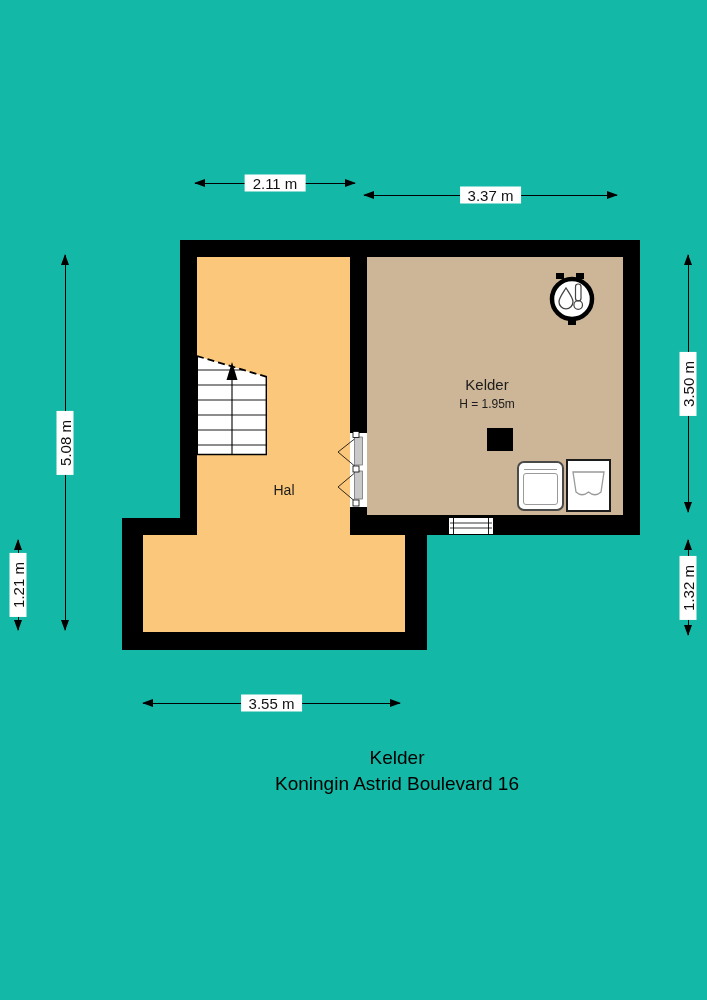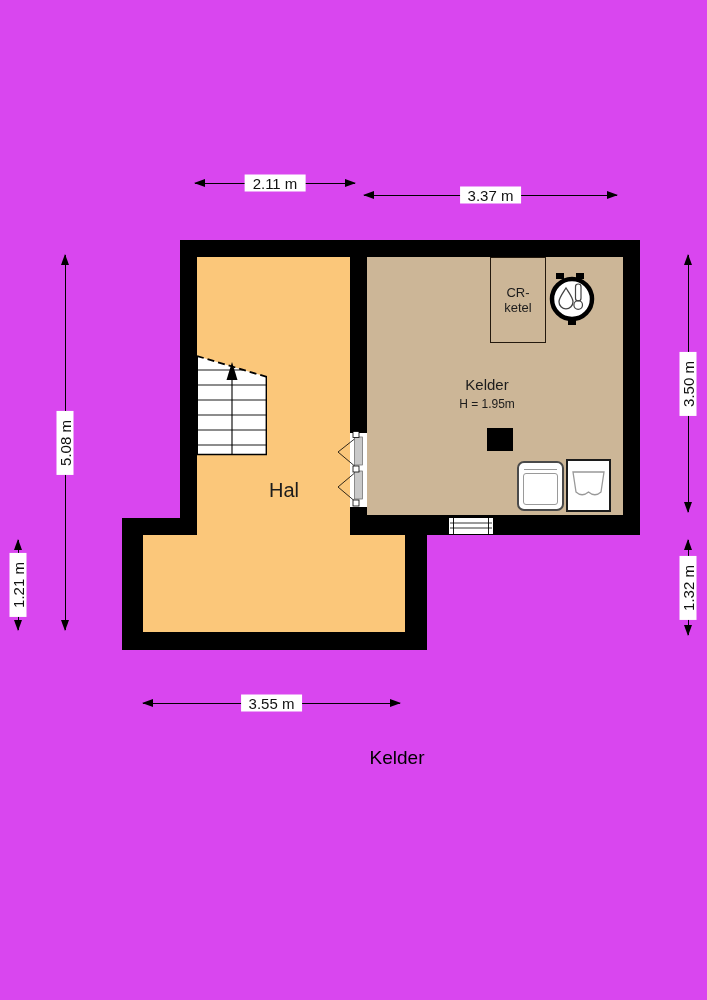--- a/index.html
+++ b/index.html
@@ -1,16 +1,16 @@
 <!DOCTYPE html>
 <html><head>
 <meta charset="utf-8">
 <style>
   html,body{margin:0;padding:0;background:#fff;}
-  .canvas{position:relative;width:707px;height:1000px;background:#d946ef;overflow:hidden;
+  .canvas{position:relative;width:707px;height:1000px;background:#14b8a6;overflow:hidden;
           font-family:"Liberation Sans",sans-serif;color:#111;}
   .abs{position:absolute;}
 
   
   .dh{position:absolute;height:1px;background:#000;}
   .dv{position:absolute;width:1px;background:#000;}
   .ah{position:absolute;width:0;height:0;}
   .dh .ah-l{left:-1px;top:-4px;border-top:4px solid transparent;border-bottom:4px solid transparent;border-right:11px solid #000;}
   .dh .ah-r{right:-1px;top:-4px;border-top:4px solid transparent;border-bottom:4px solid transparent;border-left:11px solid #000;}
   .dv .ah-u{top:-1px;left:-4px;border-left:4px solid transparent;border-right:4px solid transparent;border-bottom:11px solid #000;}
@@ -125,24 +125,20 @@
 
   <div class="window" style="left:448px;top:517px;width:46px;height:18px;">
     <svg width="44" height="16" viewBox="0 0 44 16">
       <line x1="1" y1="5" x2="43" y2="5" stroke="#000" stroke-width="0.8"></line>
       <line x1="1" y1="10" x2="43" y2="10" stroke="#000" stroke-width="0.8"></line>
       <line x1="4.5" y1="0" x2="4.5" y2="16" stroke="#000" stroke-width="0.9"></line>
       <line x1="39.5" y1="0" x2="39.5" y2="16" stroke="#000" stroke-width="0.9"></line>
     </svg>
   </div>
 
-  <div class="crketel" style="left:490px;top:257px;width:54px;height:84px;">
-    <span>CR-</span>
-    <span>ketel</span>
-  </div>
 
   <svg class="abs" style="left:546px;top:271px;" width="52" height="56" viewBox="0 0 52 56">
     <g fill="#000">
       <rect x="10" y="2" width="8" height="6"></rect>
       <rect x="30" y="2" width="8" height="6"></rect>
       <rect x="22" y="48" width="8" height="6"></rect>
     </g>
     <circle cx="26" cy="28" r="20" fill="#ffffff" stroke="#000" stroke-width="4.5"></circle>
     <path d="M20,17 C16.5,22.5 13,26.8 13,30.8 A7,7 0 0 0 27,30.8 C27,26.8 23.5,22.5 20,17 Z" fill="none" stroke="#444" stroke-width="1.3"></path>
     <g fill="none" stroke="#444" stroke-width="1.2">
@@ -157,21 +153,22 @@
     <div class="seam"></div>
     <div class="drum"></div>
   </div>
 
   <div class="sink" style="left:566px;top:459px;width:45px;height:53px;">
     <svg width="41" height="49" viewBox="0 0 41 49">
       <path d="M8,31 L5,11 H36 L33,31 Q27,36.5 20.5,31 Q14,36.5 8,31 Z" fill="none" stroke="#999" stroke-width="1.3"></path>
     </svg>
   </div>
 
-  <span class="room-label" style="left:284px;top:490px;font-size:20px;font-weight:500;">Hal</span>
+  <span class="room-label" style="left:284px;top:490px;font-size:14px;font-weight:500;">Hal</span>
   <span class="room-label" style="left:487px;top:384px;font-size:15px;font-weight:500;">Kelder</span>
   <span class="room-label" style="left:487px;top:404px;font-size:12px;">H = 1.95m</span>
 
   <div class="footer" style="left:397px;top:745px;">
     <div>Kelder</div>
+    <div>Koningin Astrid Boulevard 16</div>
   </div>
 
 </div>
 
 </body></html>

